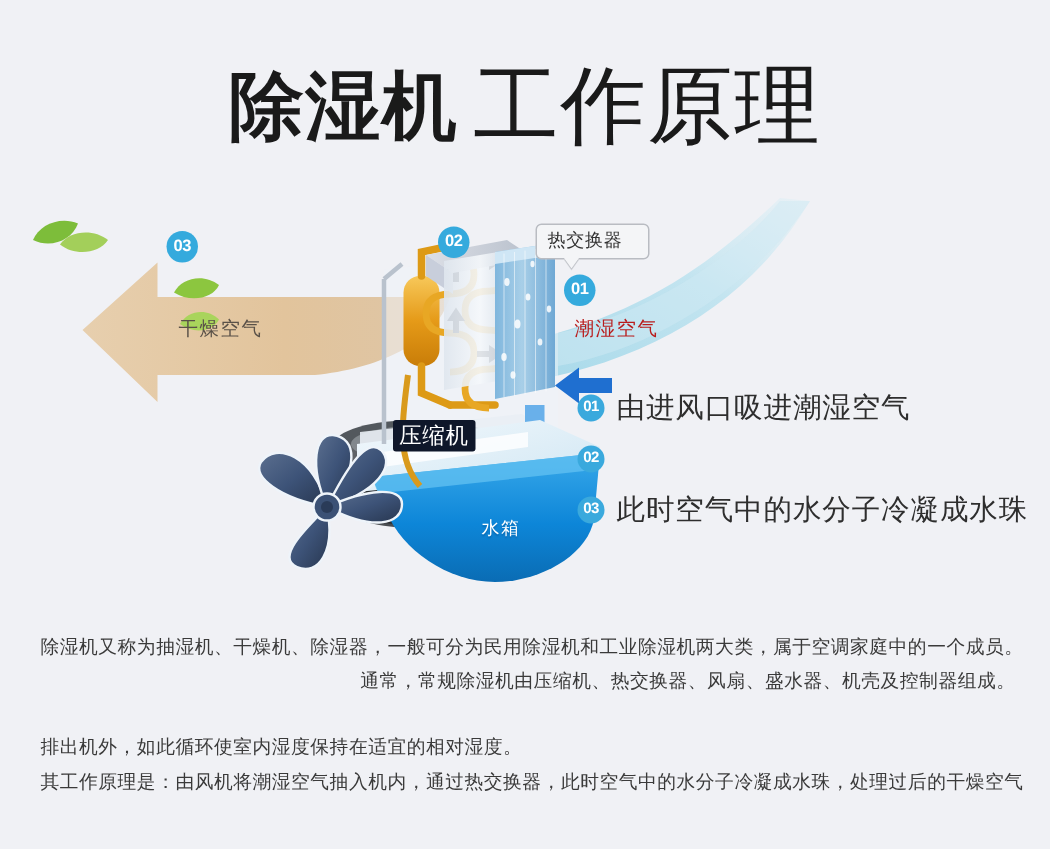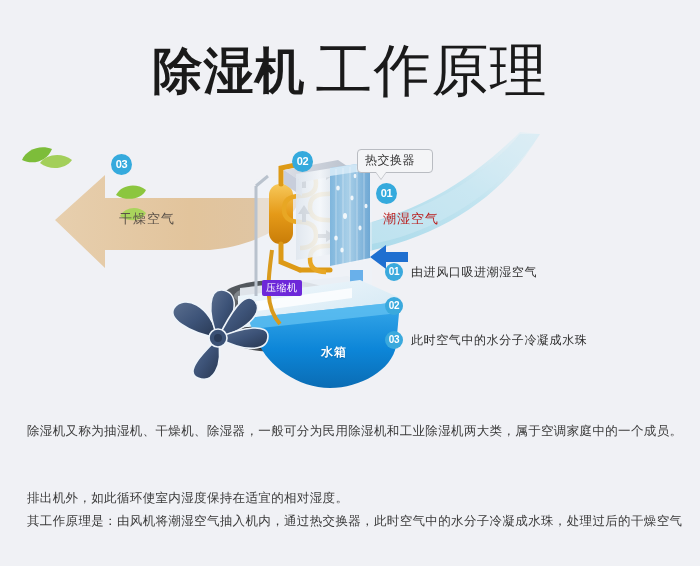--- a/index.html
+++ b/index.html
@@ -113,34 +113,34 @@
     border-right: 5px solid transparent;
     border-top: 7px solid #f4f5f7;
     filter: drop-shadow(0 1px 0 #b9bcc2);
   }
 
   .tag-comp {
     position: absolute;
     left: 262px;
     top: 170px;
     padding: 1px 4px;
-    background: #6d28d9;
+    background: #0f172a;
     color: #ffffff;
-    font-size: 10px;
+    font-size: 15px;
     border-radius: 2px;
     white-space: nowrap;
     letter-spacing: 0.5px;
   }
   .tag-tank {
     position: absolute;
     left: 321px;
     top: 234px;
     color: #ffffff;
     font-size: 12px;
-    font-weight: bold;
+    font-weight: normal;
     white-space: nowrap;
     letter-spacing: 1px;
     text-shadow: 0 1px 1px rgba(0,60,120,.35);
   }
 
   
   .legend {
     position: absolute;
     left: 385px;
     top: 255px;
@@ -159,21 +159,21 @@
     background: #3aa9dd;
     color: #fff;
     font-size: 10px;
     font-weight: bold;
     line-height: 18px;
     text-align: center;
     letter-spacing: -0.4px;
     margin-right: 8px;
   }
   .legend-text {
-    font-size: 12px;
+    font-size: 19px;
     color: #2e2e2e;
     white-space: nowrap;
     letter-spacing: 0.6px;
   }
 
   
   .body-text {
     position: absolute;
     left: 27px;
     width: 650px;
@@ -367,20 +367,21 @@
       <div class="legend-badge">02</div>
     </div>
     <div class="legend-row">
       <div class="legend-badge">03</div>
       <div class="legend-text">此时空气中的水分子冷凝成水珠</div>
     </div>
   </div>
 
   <div class="body-text para1">
     <div class="para-line">除湿机又称为抽湿机、干燥机、除湿器，一般可分为民用除湿机和工业除湿机两大类，属于空调家庭中的一个成员。</div>
+    <div class="para-line">通常，常规除湿机由压缩机、热交换器、风扇、盛水器、机壳及控制器组成。</div>
   </div>
 
   <div class="body-text para2">
     <div class="para-line">排出机外，如此循环使室内湿度保持在适宜的相对湿度。</div>
     <div class="para-line">其工作原理是：由风机将潮湿空气抽入机内，通过热交换器，此时空气中的水分子冷凝成水珠，处理过后的干燥空气</div>
   </div>
 
 </div>
 
 </body></html>

